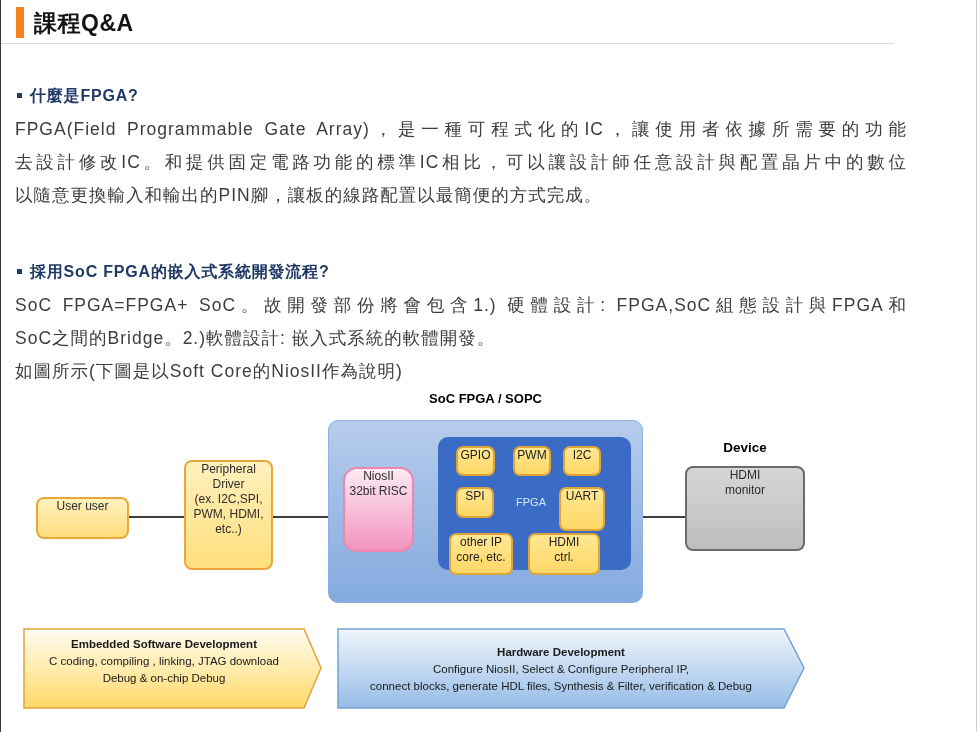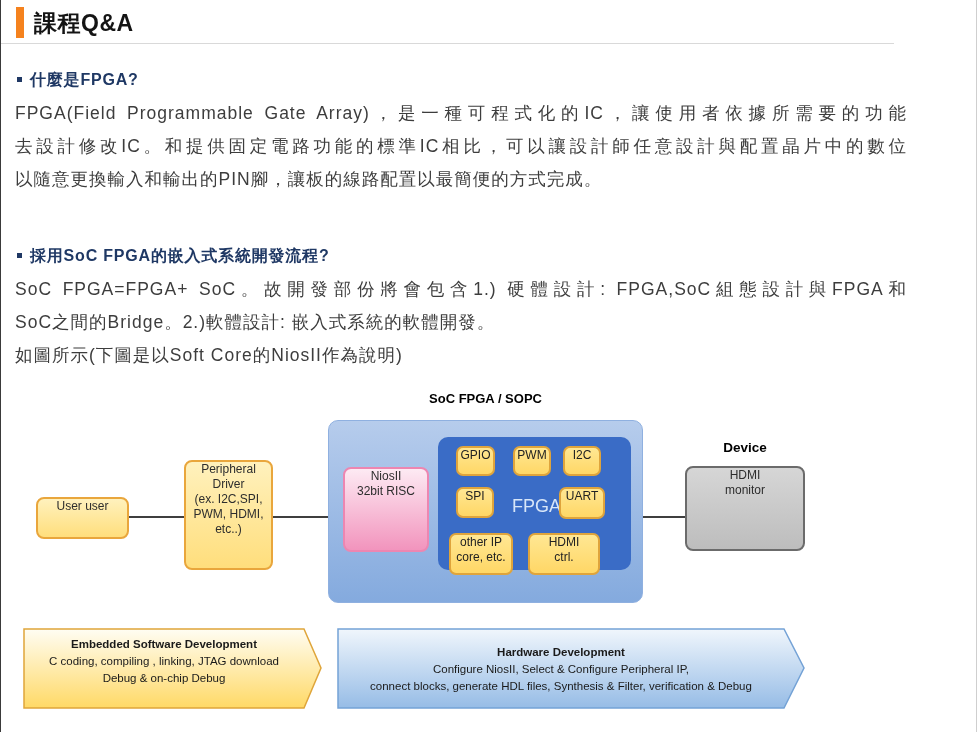--- a/index.html
+++ b/index.html
@@ -8,21 +8,21 @@
     position:relative; width:977px; height:732px; background:#fff;
     border-left:1px solid #3a3a3a; border-right:1px solid #cfcfcf;
     overflow:hidden; font-family:"Liberation Sans", sans-serif;
   }
   
   .hdr-bar { position:absolute; left:15px; top:7px; width:8px; height:31px; background:#f5821e; }
   .hdr-title { position:absolute; left:33px; top:8px; font-size:23px; font-weight:bold; color:#141414; letter-spacing:.5px; }
   .hdr-rule { position:absolute; left:0; top:43px; width:893px; height:1px; background:#d9d9d9; }
   
   .qa-block { position:absolute; left:14px; width:892px; }
-  .q-head { font-size:16px; font-weight:bold; color:#1f3864; letter-spacing:.8px; margin-bottom:6px; }
+  .q-head { font-size:16px; font-weight:bold; color:#1f3864; letter-spacing:.8px; margin-bottom:6px;margin-top:16px; }
   .q-bullet { display:inline-block; width:5px; height:5px; background:#1f3864; margin:0 8px 3px 2px; }
   .ans { font-size:17.5px; color:#3d3d3d; line-height:33px; letter-spacing:1px; }
   .jline { text-align:justify; text-align-last:justify; }
   .lline { text-align:left; white-space:pre; }
   
   .diagram { position:absolute; left:0; top:385px; width:977px; height:230px;
              font-family:"Liberation Sans", sans-serif; color:#2d2d2d; }
   .dg-title { position:absolute; left:327px; top:6px; width:315px; text-align:center;
               font-size:13px; font-weight:bold; color:#000; }
   .dev-label { position:absolute; left:684px; top:55px; width:120px; text-align:center;
@@ -32,22 +32,22 @@
   .yellow { background:linear-gradient(#fff1bd, #ffde7c); border:2px solid #e9a63c; }
   .gold-sm { background:linear-gradient(#ffe793, #ffd766); border:2px solid #dfa43c; border-radius:7px;
              font-size:12px; color:#222; }
   .outer-blue { position:absolute; left:327px; top:35px; width:315px; height:183px; border-radius:10px;
                 background:linear-gradient(#b6ccec, #84aade); border:1px solid #8fb0e0; }
   .inner-blue { position:absolute; left:437px; top:52px; width:193px; height:133px; border-radius:10px;
                 background:#3a6cc6; }
   .pink { background:linear-gradient(#fdeaf3, #f294bd); border:2px solid #ed86b1; }
   .gray { background:linear-gradient(#d6d6d6, #bdbdbd); border:2px solid #6b6b6b; }
   .nodetxt { font-size:12px; line-height:15px; color:#2d2d2d; }
-  .fpga-label { position:absolute; left:500px; top:111px; width:60px; text-align:right;
-                font-size:18px; color:#d8e6f8; }
+  .fpga-label { position:absolute; left:500px; top:111px; width:60px; text-align:center;
+                font-size:11px; color:#d8e6f8; }
   .conn { position:absolute; height:2px; background:#3f3f3f; top:131px; }
   
   .banners { position:absolute; left:0; top:628px; width:977px; height:82px; }
   .banner-txt { position:absolute; text-align:center; font-size:11.5px; line-height:17px; color:#1a1a1a;
                 font-family:"Liberation Sans", sans-serif; }
   .banner-title { font-weight:bold; }
 </style>
 </head>
 <body>
 
@@ -92,38 +92,38 @@
       <div class="nodetxt">User user</div>
     </div>
     <div class="node yellow" style="left:183px; top:75px; width:89px; height:110px;">
       <div class="nodetxt">Peripheral</div>
       <div class="nodetxt">Driver</div>
       <div class="nodetxt">(ex. I2C,SPI,</div>
       <div class="nodetxt">PWM, HDMI,</div>
       <div class="nodetxt">etc..)</div>
     </div>
 
-    <div class="node pink" style="left:342px; top:82px; width:86px; height:85px;">
+    <div class="node pink" style="left:342px; top:82px; width:71px; height:85px;border-radius:14px;">
       <div class="nodetxt">NiosII</div>
       <div class="nodetxt">32bit RISC</div>
     </div>
 
     <div class="node gold-sm" style="left:455px; top:61px;  width:39px; height:30px;">
         <span>GPIO</span>
       </div>
     <div class="node gold-sm" style="left:512px; top:61px;  width:38px; height:30px;">
         <span>PWM</span>
       </div>
     <div class="node gold-sm" style="left:562px; top:61px;  width:38px; height:30px;">
         <span>I2C</span>
       </div>
     <div class="node gold-sm" style="left:455px; top:102px; width:38px; height:31px;">
         <span>SPI</span>
       </div>
-    <div class="node gold-sm" style="left:558px; top:102px; width:46px; height:32px;">
+    <div class="node gold-sm" style="left:558px; top:102px; width:46px; height:44px;">
         <span>UART</span>
       </div>
     <div class="node gold-sm" style="left:448px; top:148px; width:64px; height:42px; line-height:15px;">
       <div>other IP</div>
       <div>core, etc.</div>
     </div>
     <div class="node gold-sm" style="left:527px; top:148px; width:72px; height:42px; line-height:15px;">
       <div>HDMI</div>
       <div>ctrl.</div>
     </div>

